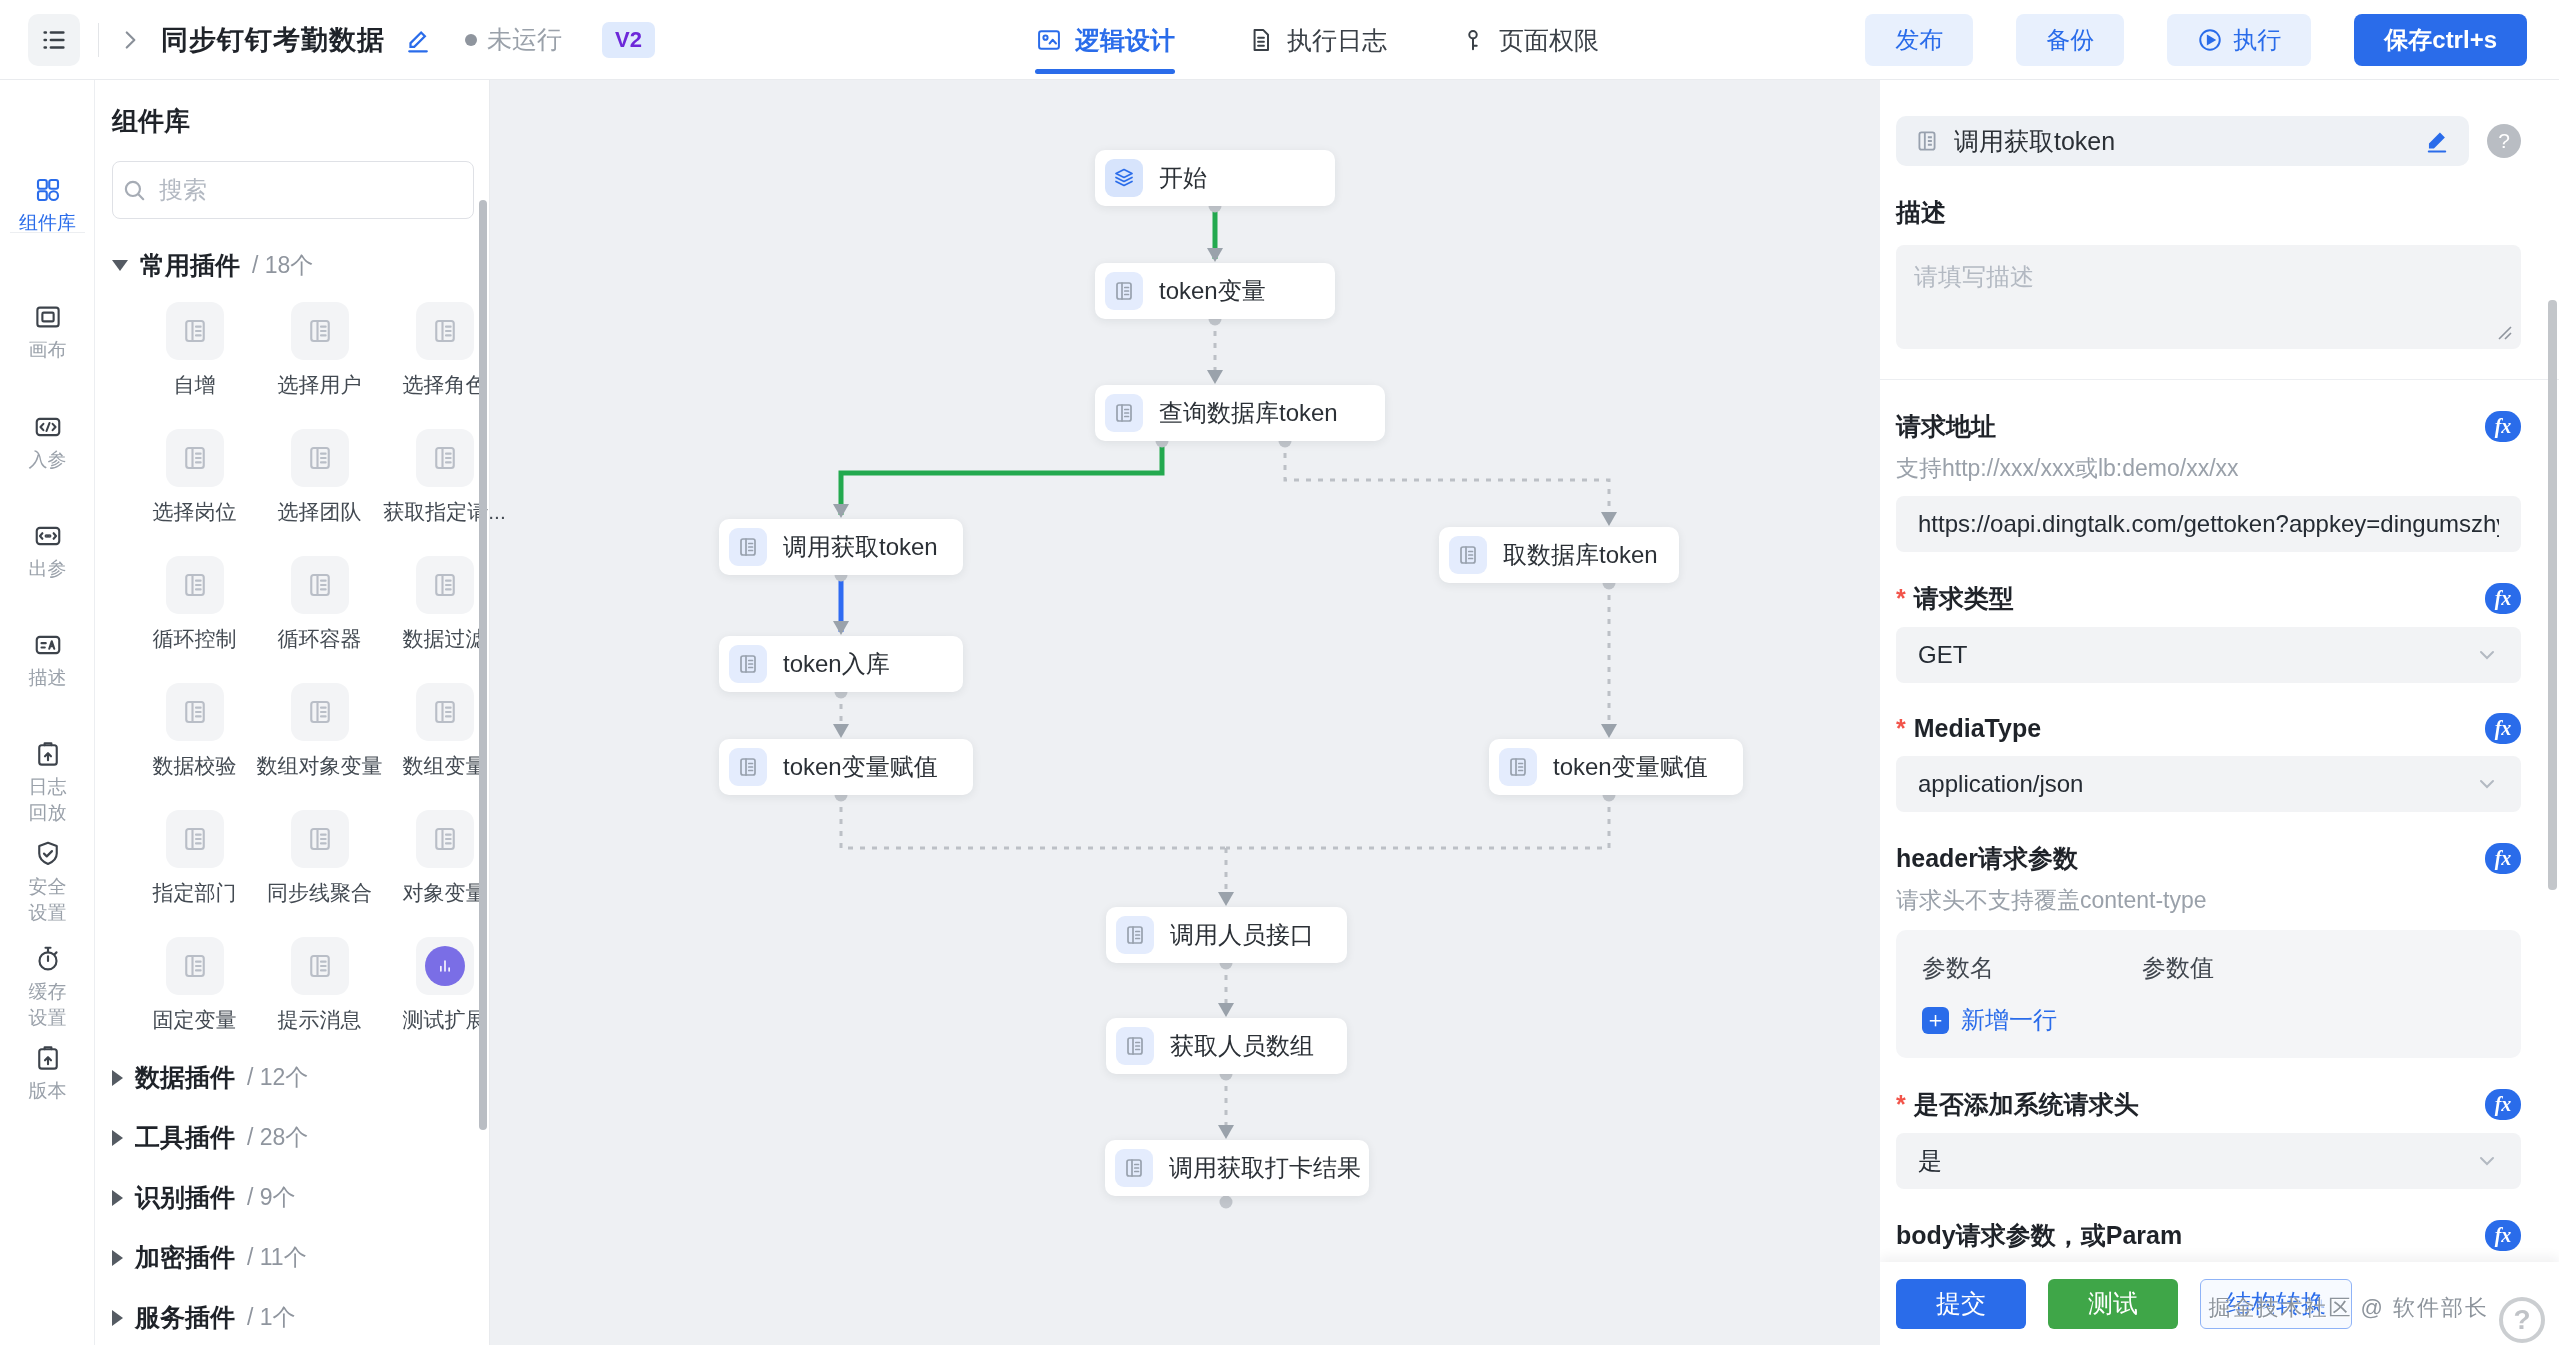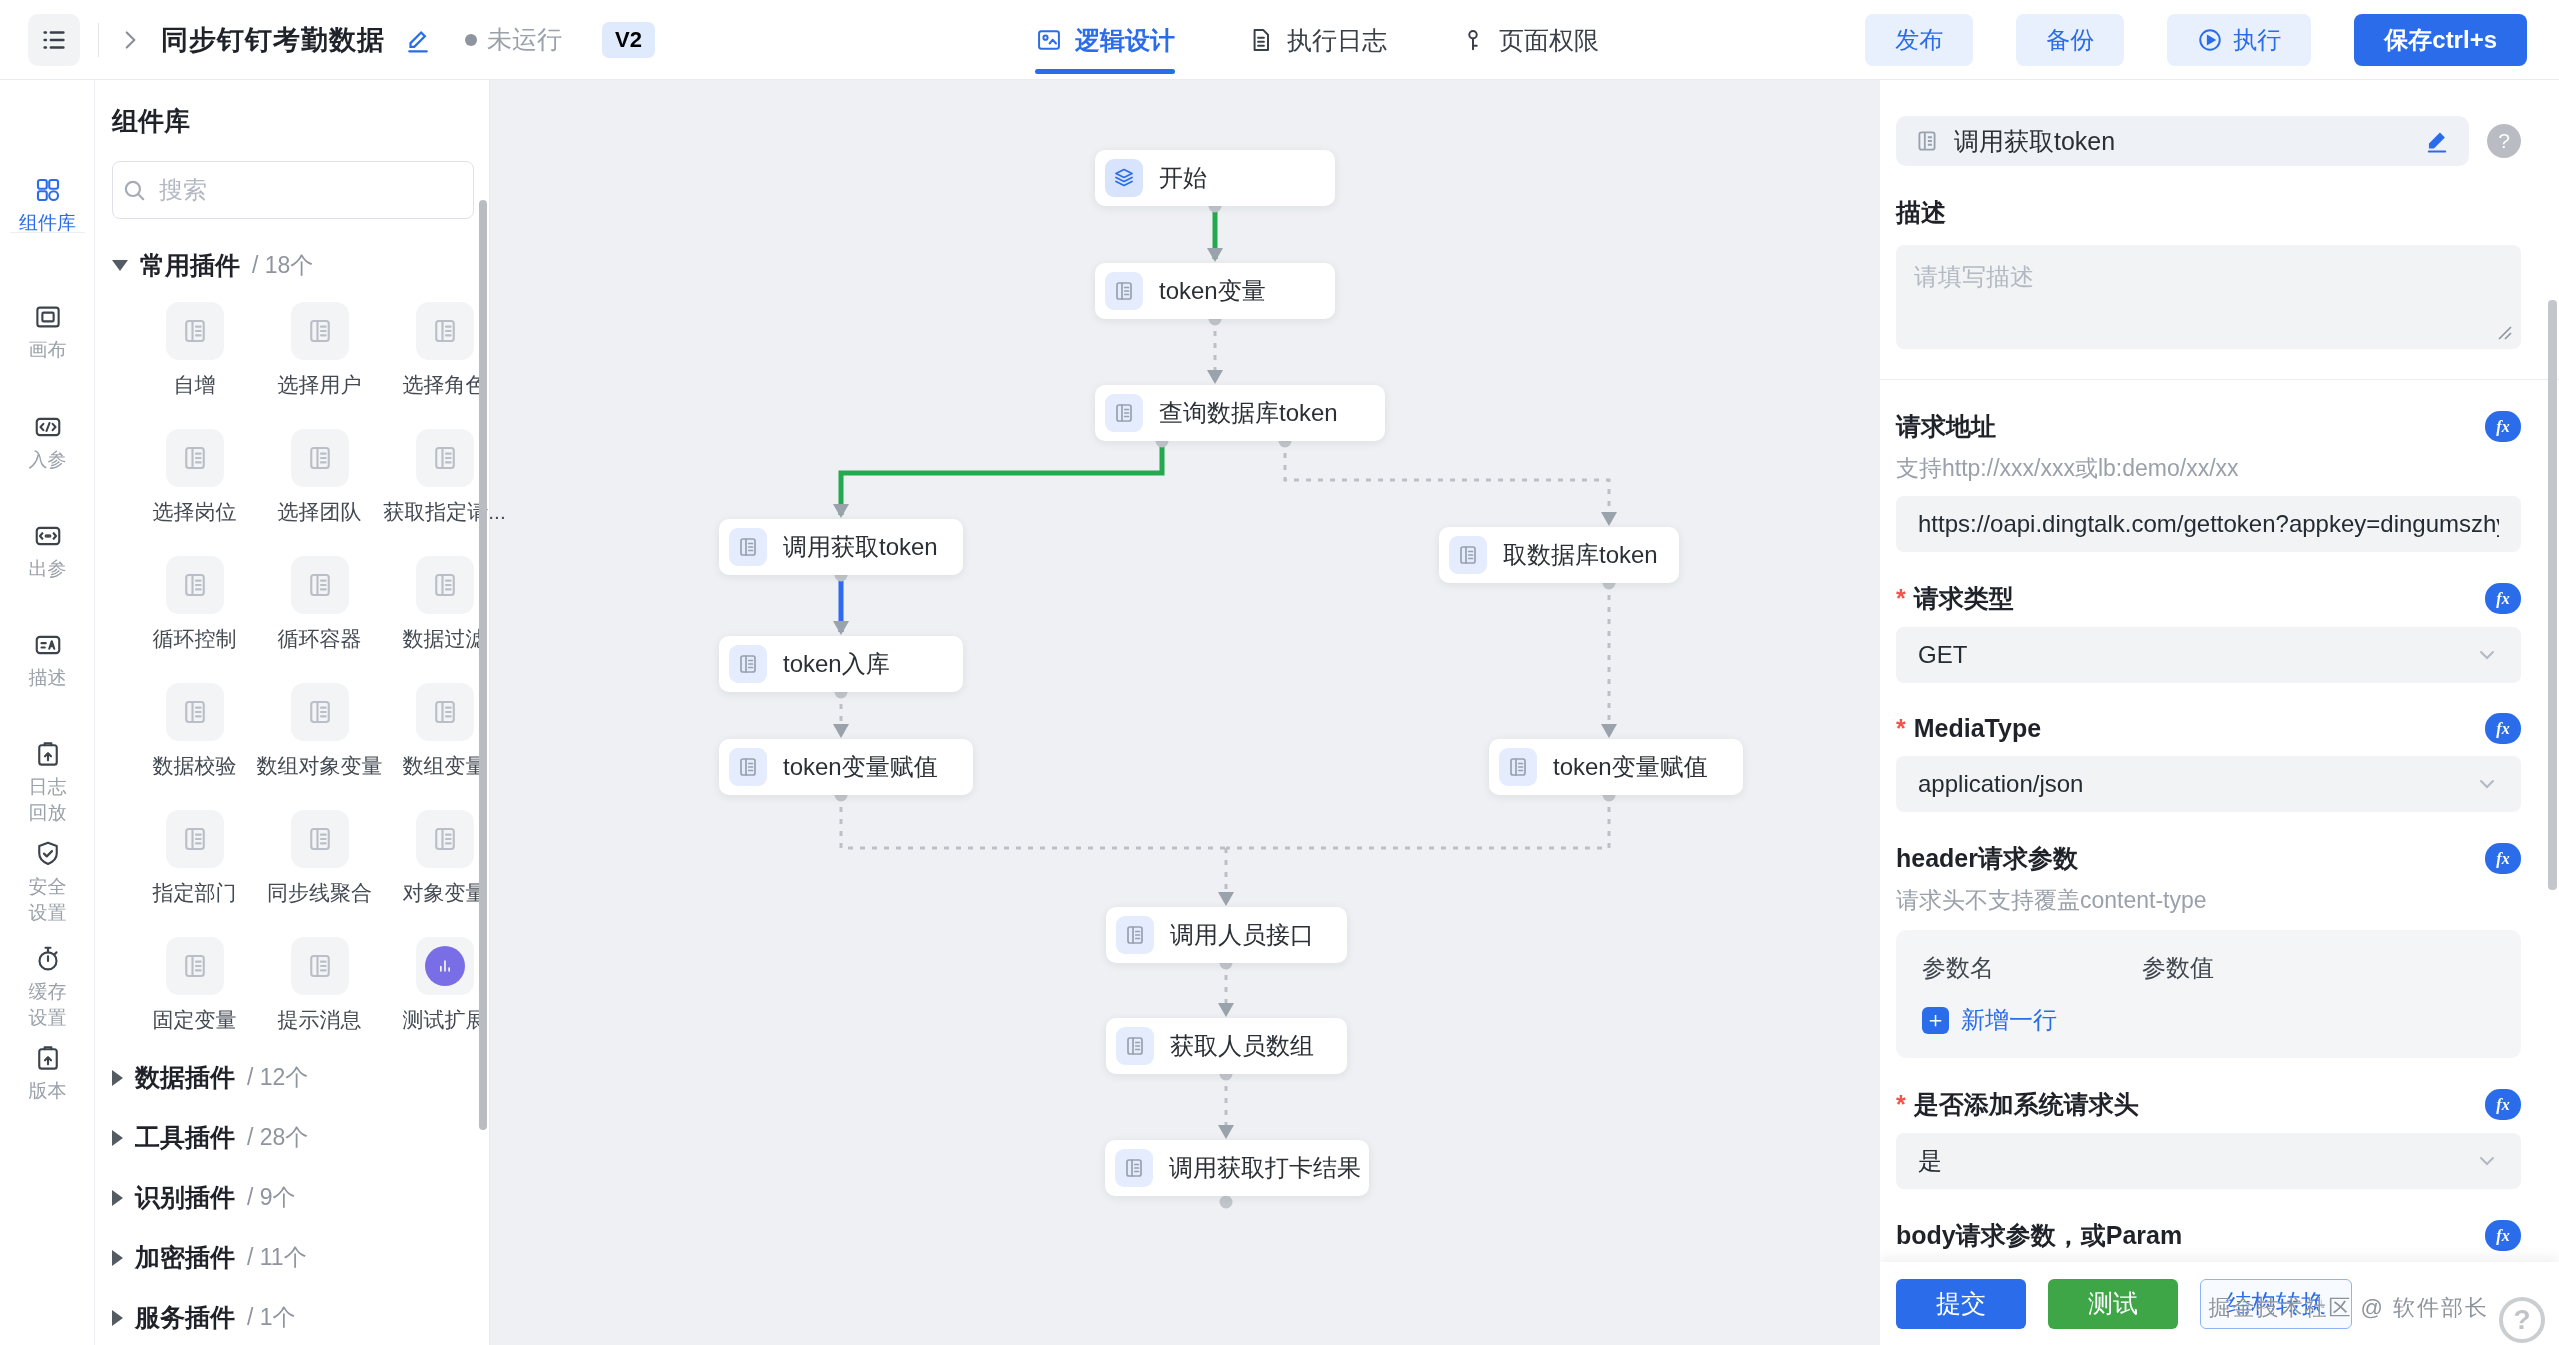--- a/index.html
+++ b/index.html
@@ -15,21 +15,21 @@
     align-items:center; justify-content:center; color:#3a4047; cursor:pointer; }
   .menu-btn svg { width:30px; height:30px; }
   .tb-divider { width:1px; height:34px; background:#e3e5e8; }
   .crumb-chev { color:#8a9099; display:flex; }
   .crumb-chev svg { width:26px; height:26px; }
   .page-title { font-size:27px; font-weight:bold; color:#1f2329; letter-spacing:1px; }
   .edit-ic { color:#2a6cea; display:flex; }
   .edit-ic svg { width:30px; height:30px; }
   .run-status { display:flex; align-items:center; gap:10px; color:#9aa1aa; font-size:25px; margin-left:14px; }
   .run-dot { width:12px; height:12px; border-radius:50%; background:#8f959e; }
-  .ver-badge { margin-left:22px; background:#dfeafd; color:#000000; font-size:22px; font-weight:bold;
+  .ver-badge { margin-left:22px; background:#dfeafd; color:#6d28d9; font-size:22px; font-weight:bold;
     padding:5px 13px; border-radius:7px; }
   .tb-tabs { position:absolute; left:1035px; top:0; height:80px; display:flex; gap:72px; align-items:center; }
   .tab { position:relative; height:80px; display:flex; align-items:center; gap:12px; font-size:25px;
     color:#3a4047; cursor:pointer; }
   .tab svg { width:28px; height:28px; }
   .tab.active { color:#2a6cea; font-weight:bold; }
   .tab .under { display:none; }
   .tab.active .under { display:block; position:absolute; left:0; right:0; bottom:6px; height:5px;
     border-radius:3px; background:#2a6cea; }
   .tb-actions { position:absolute; right:32px; top:0; height:80px; display:flex; gap:43px; align-items:center; }
@@ -103,21 +103,21 @@
   .title-field .tico svg { width:26px; height:26px; }
   .title-text { font-size:25px; color:#2b3036; flex:1; }
   .title-edit { color:#2a6cea; display:flex; cursor:pointer; }
   .title-edit svg { width:28px; height:28px; }
   .help-circ { width:34px; height:34px; border-radius:50%; background:#b9bdc3; color:#fff; font-size:21px;
     display:flex; align-items:center; justify-content:center; flex:0 0 auto; }
   .fld-label-row { display:flex; align-items:center; margin-top:30px; }
   .fld-label { font-size:25px; font-weight:bold; color:#1f2329; }
   .req { color:#f2544a; margin-right:8px; font-size:25px; font-weight:bold; }
   .fx { margin-left:auto; width:36px; height:31px; border-radius:15px; background:#2a6cea; color:#fff;
-    display:flex; align-items:center; justify-content:center; font-size:16px; font-style:italic;
+    display:flex; align-items:center; justify-content:center; font-size:20px; font-style:italic;
     font-weight:bold; cursor:pointer; font-family:"Liberation Serif","DejaVu Serif",serif; }
   .fld-hint { font-size:23px; color:#9aa1aa; margin-top:10px; }
   .desc-area { margin-top:16px; height:104px; background:#f2f3f5; border-radius:8px; position:relative;
     padding:16px 18px; }
   .desc-ph { font-size:24px; color:#b3b9c2; }
   .resize-h { position:absolute; right:8px; bottom:8px; width:18px; height:18px; color:#8f959e; }
   .insp-hr { border:none; border-top:1px solid #eceef1; margin:30px -38px 0 -16px; }
   .fld-box { margin-top:12px; height:56px; background:#f2f3f5; border-radius:8px; display:flex;
     align-items:center; padding:0 22px; font-size:24px; color:#252b33; }
   .fld-box.select { justify-content:space-between; cursor:pointer; }

